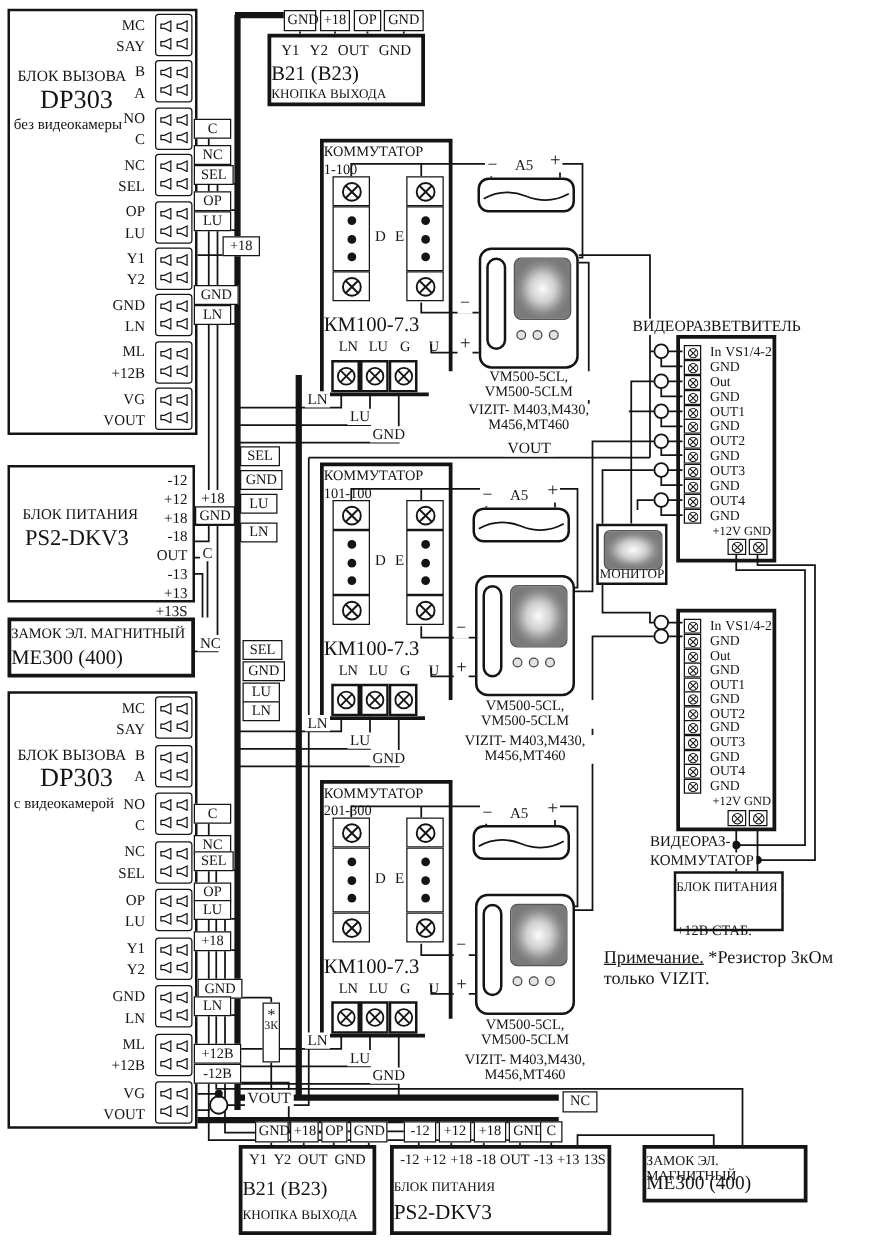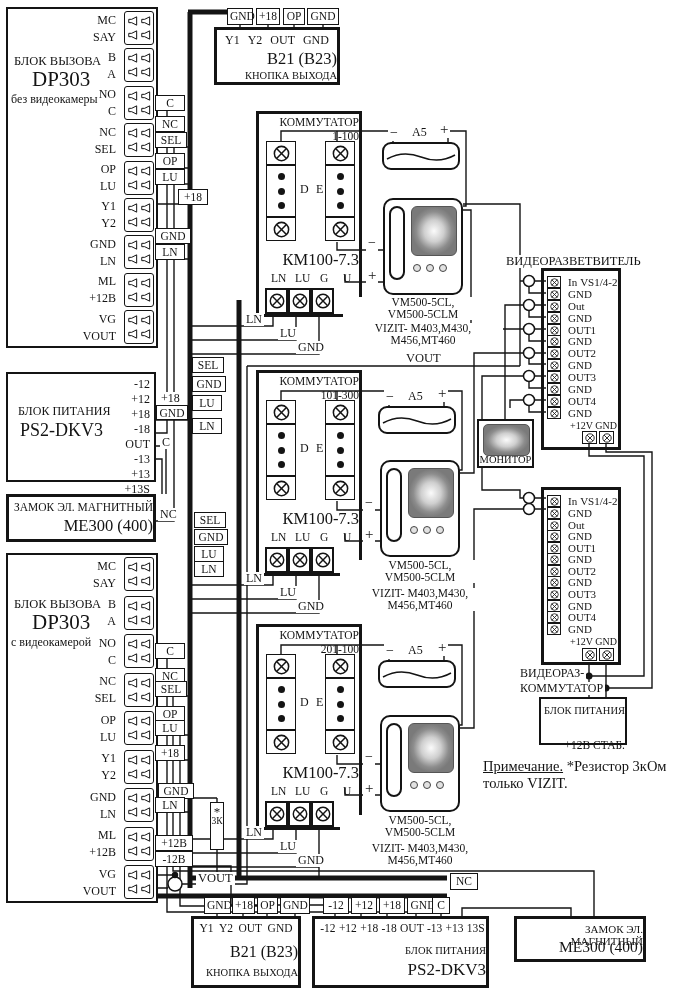--- a/index.html
+++ b/index.html
@@ -5,21 +5,21 @@
 *{margin:0;padding:0;box-sizing:border-box}
 html,body{width:698px;height:996px}
 body{position:relative;background:#fff;color:#141414;font-family:"Liberation Serif","DejaVu Serif",serif;overflow:hidden}
 .ab{position:absolute}
 .blk{position:absolute;border:2.5px solid #141414;background:#fff;z-index:2}
 .blk.tk{border-width:3px}
 .blk.clear{background:transparent}
 svg.wires{position:absolute;left:0;top:0;z-index:1}
 .lb{position:absolute;z-index:3;background:#fff;font-size:12px;line-height:1.05;padding:0 2px;white-space:nowrap}
 .bx{position:absolute;z-index:3;border:1.5px solid #141414;background:#fff;font-size:11.5px;line-height:14px;text-align:center;white-space:nowrap;padding:0 2px}
-.ctr{width:100%;text-align:right}
+.ctr{width:100%;text-align:left}
 
 .tlabels{position:absolute;left:2px;right:36px;top:2px;bottom:2px;display:flex;flex-direction:column;justify-content:space-between}
 .tg{height:34px;display:flex;flex-direction:column;justify-content:space-around}
 .tn{font-size:12px;text-align:right;line-height:1;padding-right:4px}
 .strip{position:absolute;right:2px;top:2px;bottom:2px;width:30px;display:flex;flex-direction:column;justify-content:space-between;z-index:2}
 .sg{height:34px;border:1.7px solid #141414;border-radius:3px;background:#fff;display:flex;flex-direction:column;justify-content:space-evenly}
 .sr{display:flex;justify-content:center;gap:2px}
 .sr svg{width:11px;height:10px}
 
 .ccol{position:absolute;width:30px}
@@ -493,21 +493,21 @@
 <div class="bx" style="left:192px;top:395px;width:30px">LU</div>
 <div class="bx" style="left:192px;top:418px;width:30px">LN</div>
 
 <div class="bx" style="left:194px;top:512px;width:32px">SEL</div>
 <div class="bx" style="left:194px;top:529px;width:34px">GND</div>
 <div class="bx" style="left:194px;top:546px;width:30px">LU</div>
 <div class="bx" style="left:194px;top:561px;width:30px">LN</div>
 
 <div class="blk tk clear" style="left:256px;top:370px;width:106px;height:206px">
   <div class="ab ctr" style="top:2px;font-size:11.5px">КОММУТАТОР</div>
-  <div class="ab ctr" style="top:16px;font-size:11.5px">101-300</div>
+  <div class="ab ctr" style="top:16px;font-size:11.5px">101-100</div>
   <div class="ccol" style="left:7px;top:27px">
     <div class="ccell top">
         <svg width="17" height="17">
           <use href="#cx"></use>
         </svg>
       </div>
     <div class="ccell mid">
         <i class="pdot"></i>
         <i class="pdot"></i>
         <i class="pdot"></i>
@@ -819,21 +819,21 @@
 </div>
 <div class="lb" style="left:518px;top:667px;font-size:12px">ВИДЕОРАЗ-</div>
 <div class="lb" style="left:518px;top:682px;font-size:12px">КОММУТАТОР</div>
 <div class="blk" style="left:539px;top:697px;width:88px;height:48px">
   <div class="ab ctr" style="top:6px;font-size:10.5px">БЛОК ПИТАНИЯ</div>
   <div class="ab ctr" style="top:40px;font-size:11.5px">+12В СТАБ.</div>
 </div>
 
 <div class="blk tk clear" style="left:256px;top:624px;width:106px;height:206px">
   <div class="ab ctr" style="top:2px;font-size:11.5px">КОММУТАТОР</div>
-  <div class="ab ctr" style="top:16px;font-size:11.5px">201-100</div>
+  <div class="ab ctr" style="top:16px;font-size:11.5px">201-300</div>
   <div class="ccol" style="left:7px;top:27px">
     <div class="ccell top">
         <svg width="17" height="17">
           <use href="#cx"></use>
         </svg>
       </div>
     <div class="ccell mid">
         <i class="pdot"></i>
         <i class="pdot"></i>
         <i class="pdot"></i>

